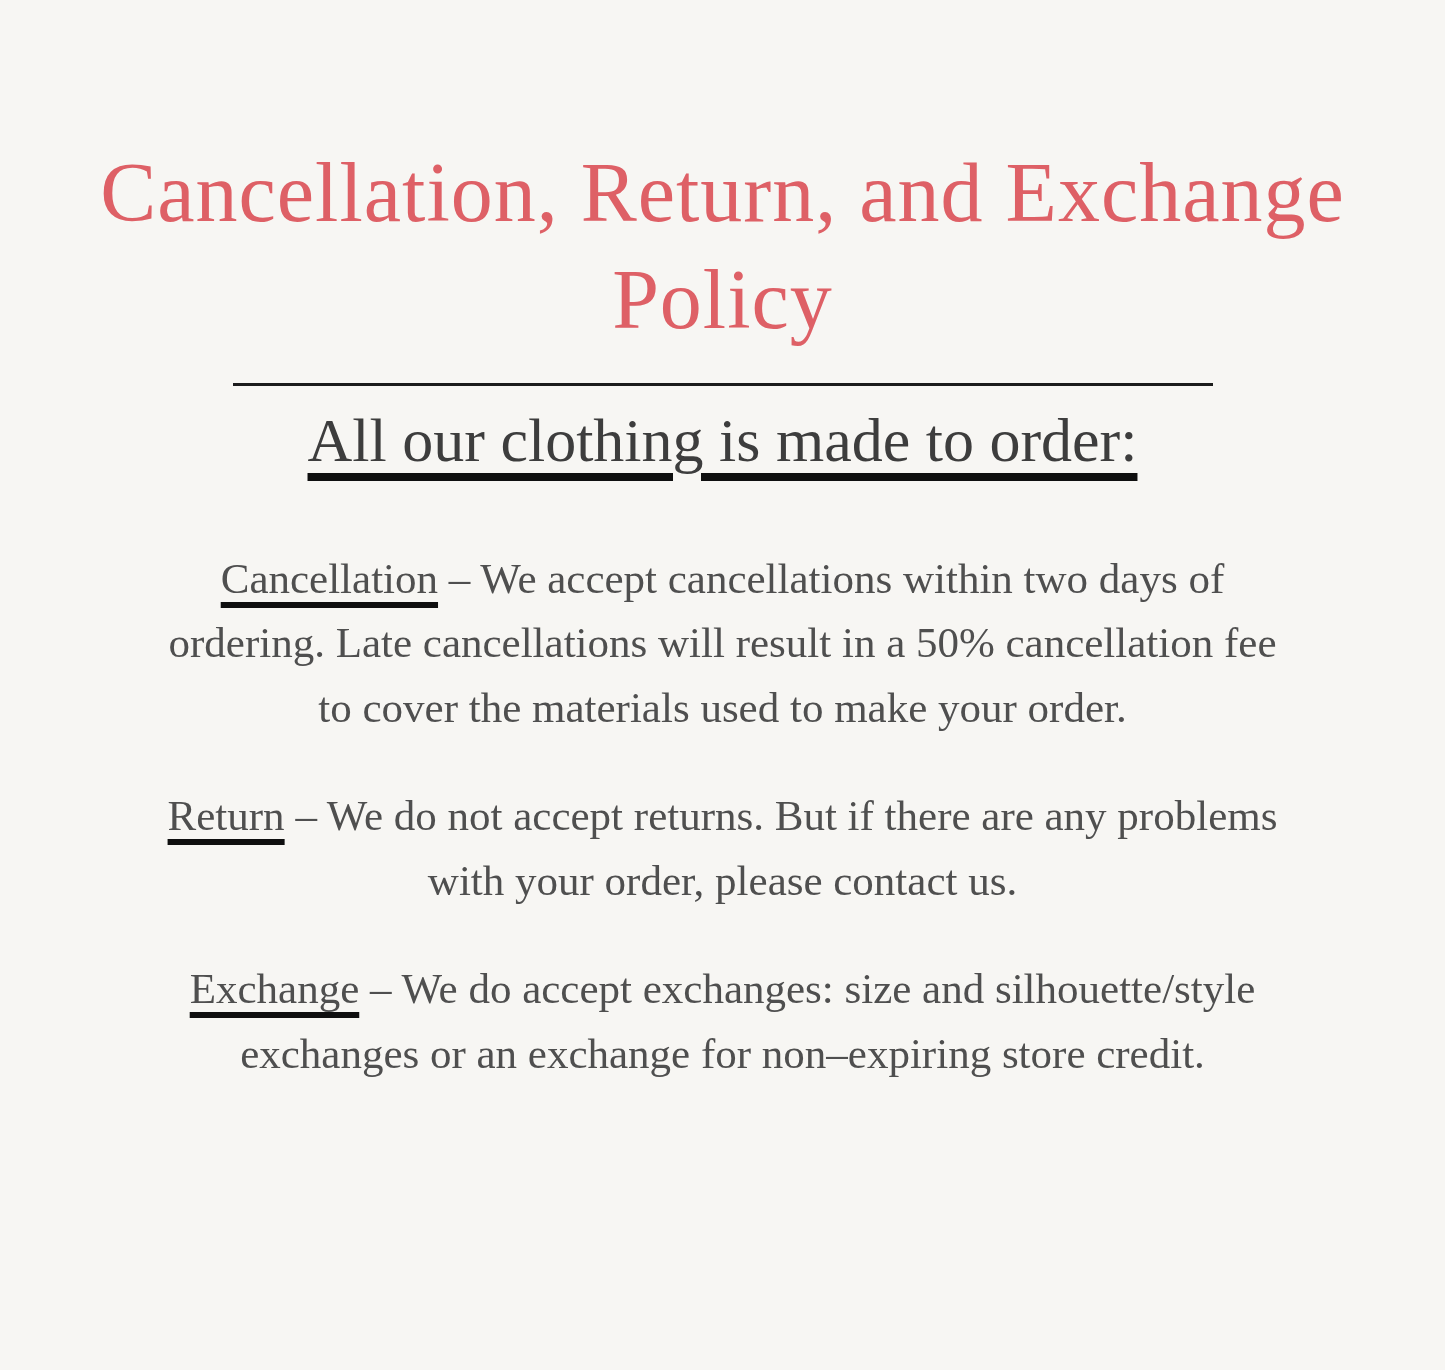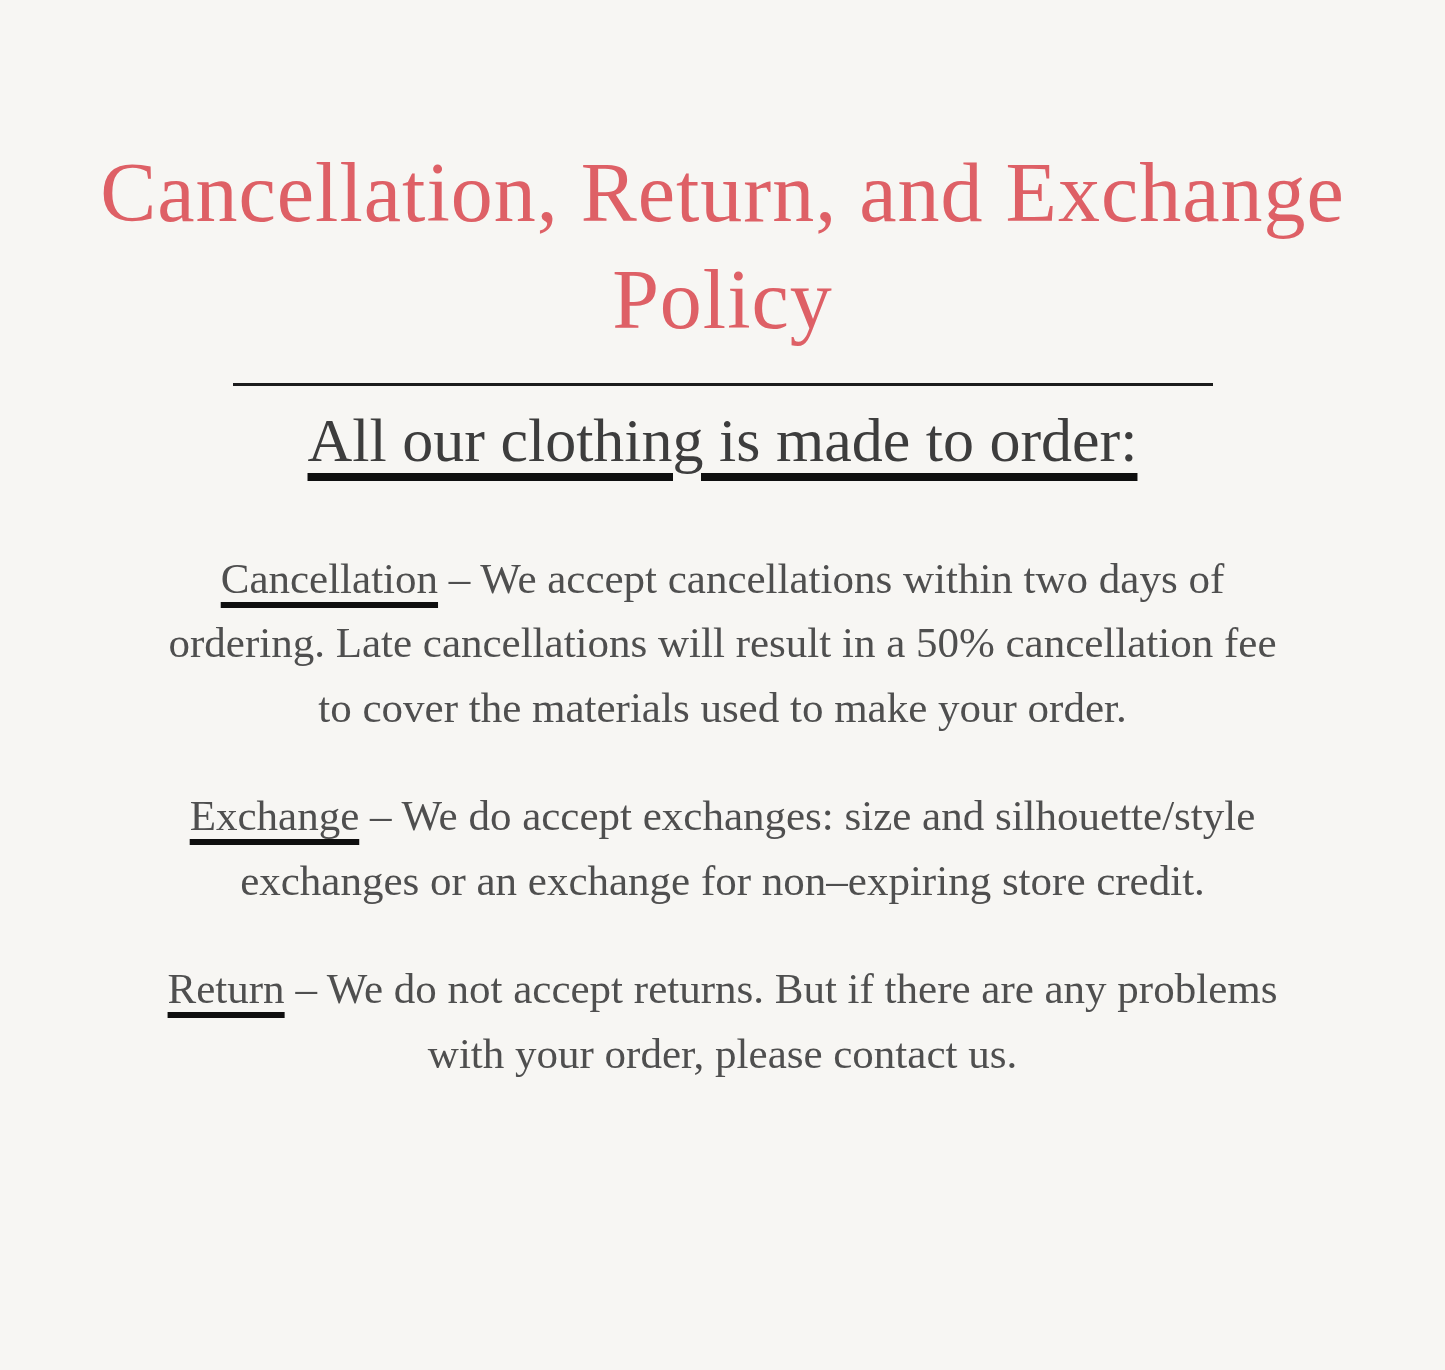--- a/index.html
+++ b/index.html
@@ -93,20 +93,20 @@
   </div>
 
   <div class="title-divider"></div>
 
   <div class="subtitle">All our clothing is made to order:</div>
 
   <p class="policy first"><span class="policy-heading">Cancellation</span><span class="policy-body"> – We accept cancellations within two days of
 ordering. Late cancellations will result in a 50% cancellation fee
 to cover the materials used to make your order.</span></p>
 
+  <p class="policy"><span class="policy-heading">Return</span><span class="policy-body"> – We do not accept returns. But if there are any problems
+with your order, please contact us.</span></p>
+
   <p class="policy"><span class="policy-heading">Exchange</span><span class="policy-body"> – We do accept exchanges: size and silhouette/style
 exchanges or an exchange for non–expiring store credit.</span></p>
-
-  <p class="policy"><span class="policy-heading">Return</span><span class="policy-body"> – We do not accept returns. But if there are any problems
-with your order, please contact us.</span></p>
 
 
 </div>
 
 </body></html>

